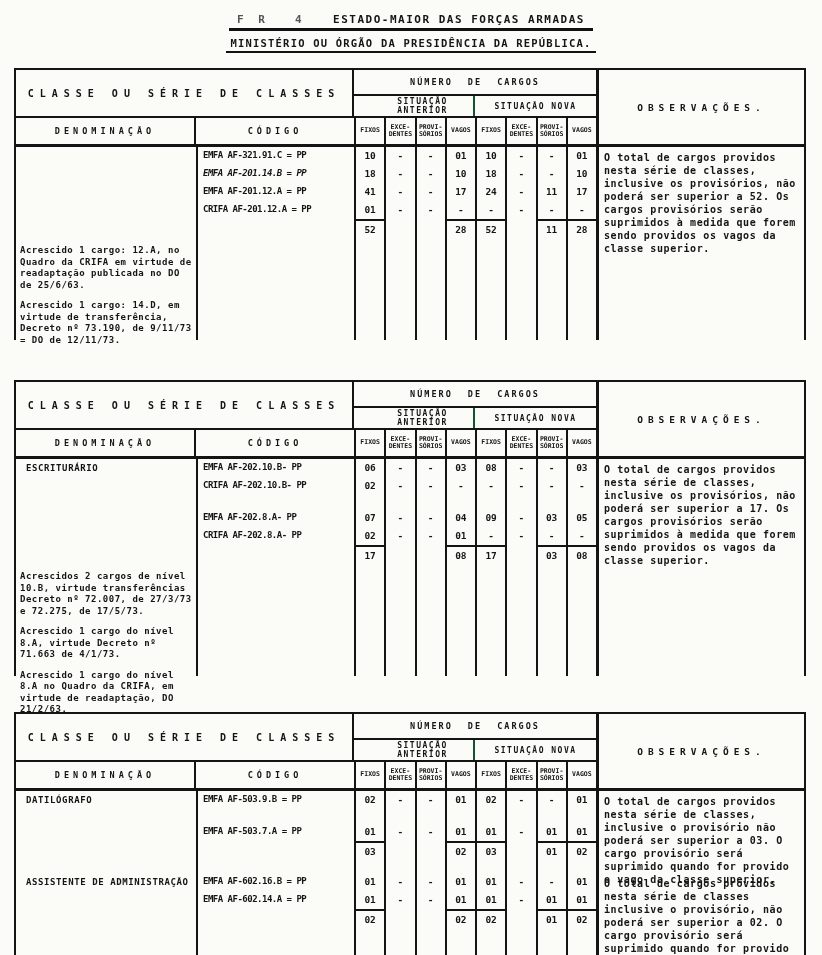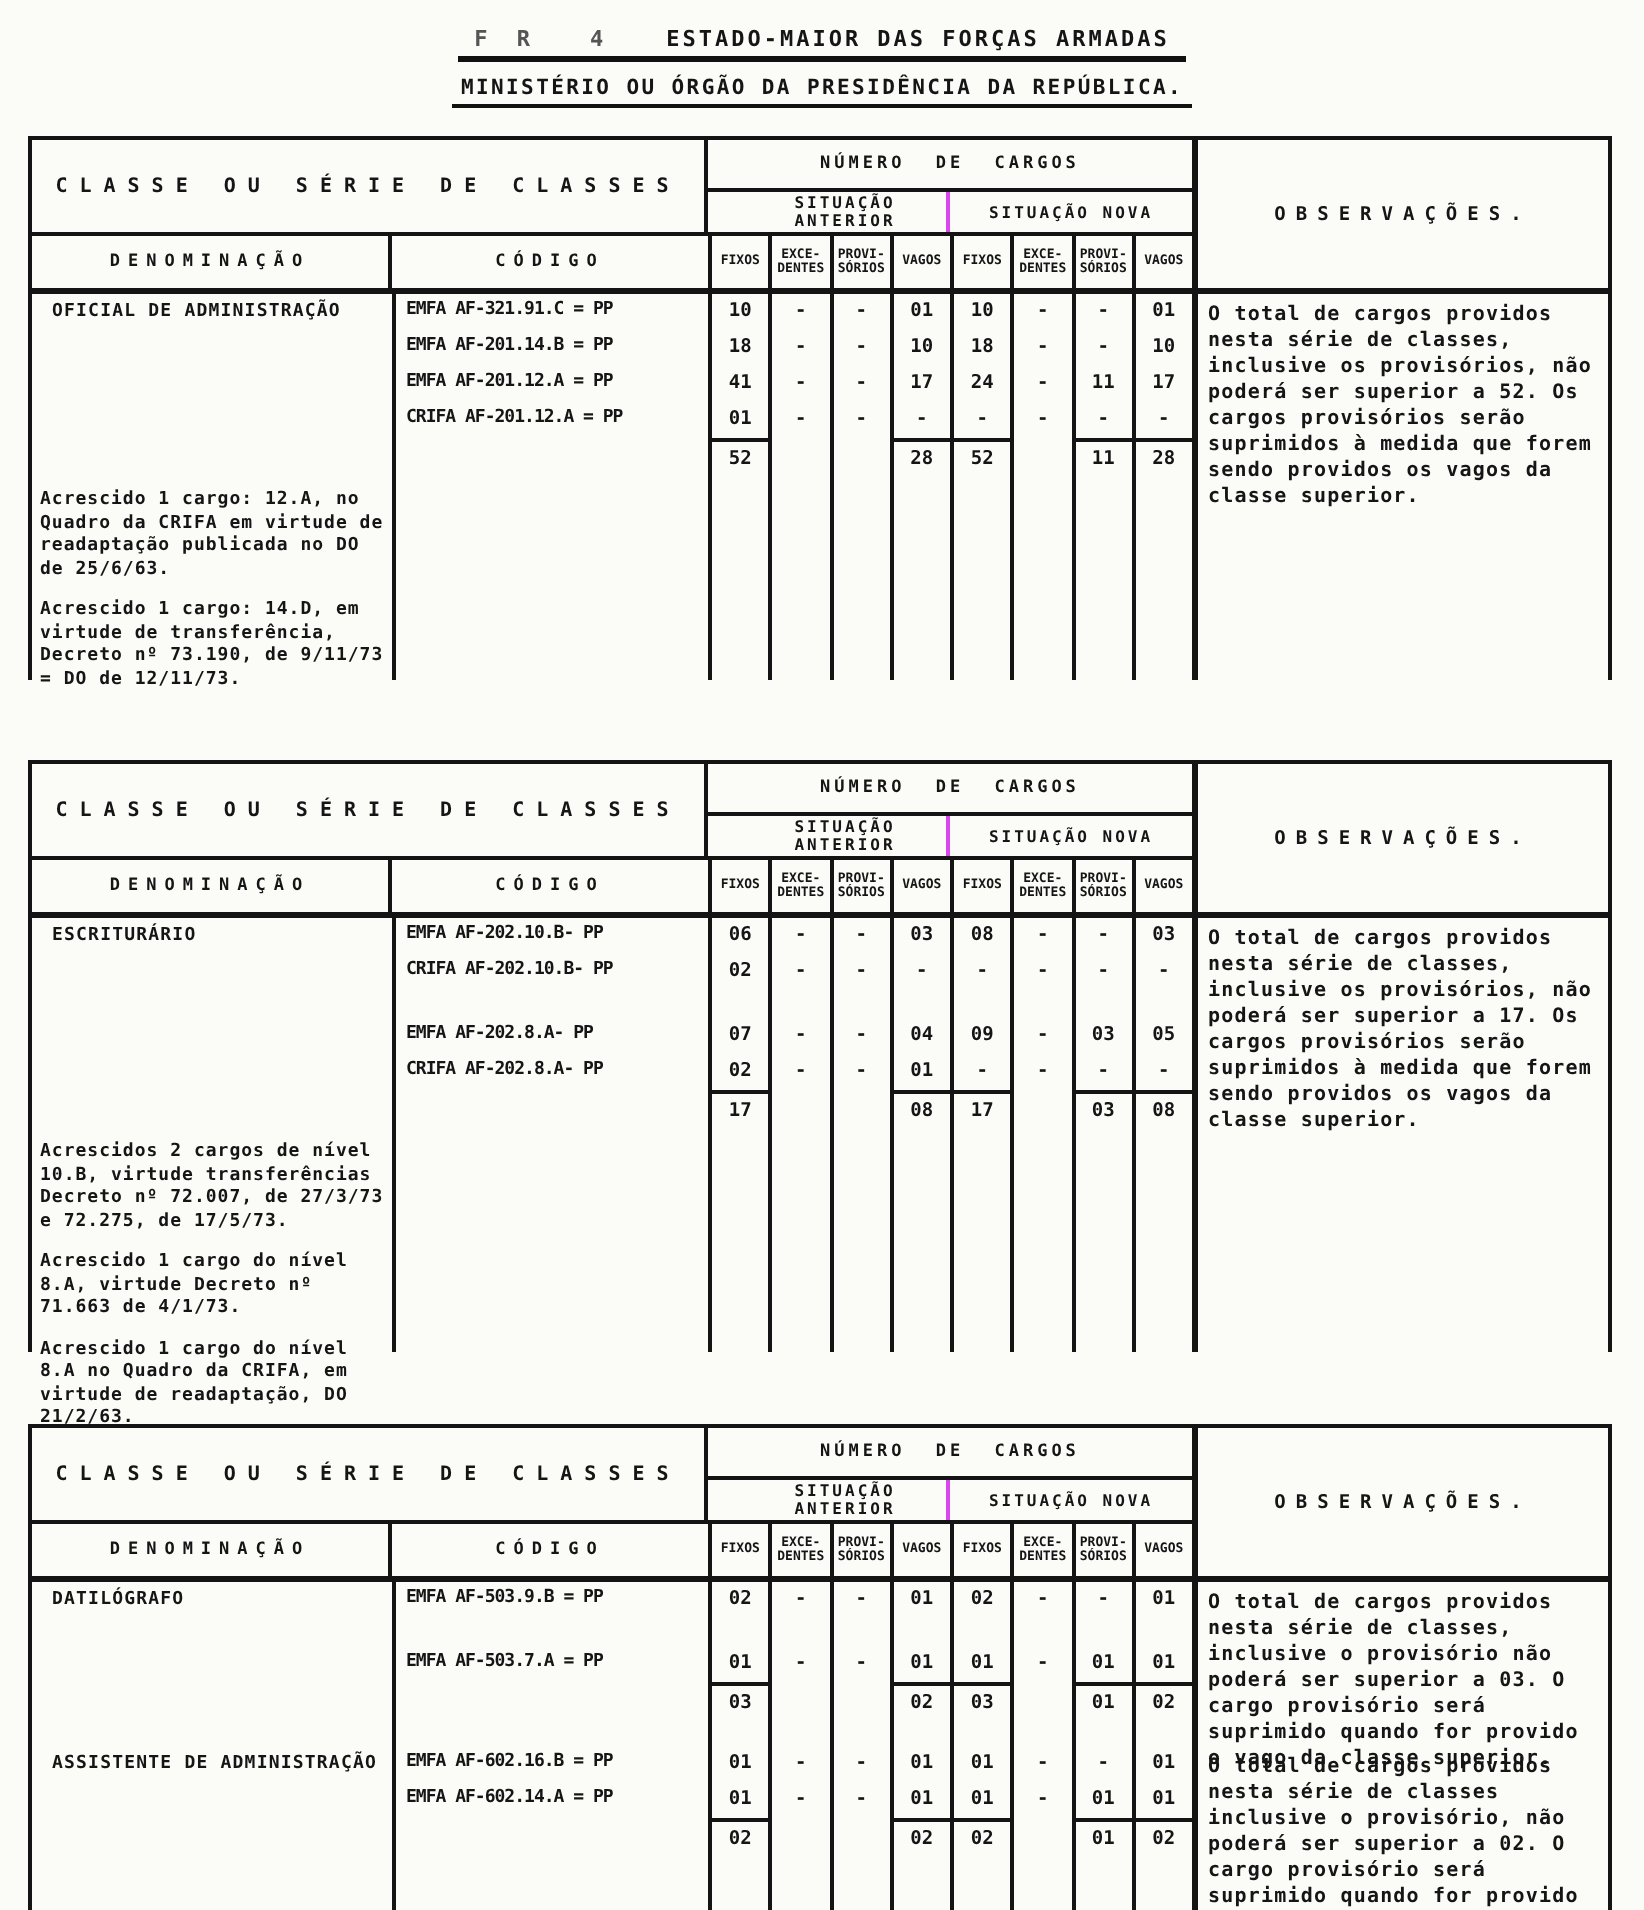--- a/index.html
+++ b/index.html
@@ -25,21 +25,21 @@
   .sec2{top:712px;height:243px;}
 
   .grid{display:grid;grid-template-columns:180px 158px repeat(8,30.25px) 1fr;box-sizing:border-box;}
   .hdr{grid-template-rows:26px 20px 28px;border:2.5px solid #141414;border-bottom:3px solid #141414;flex:0 0 auto;}
   .bd{border-left:2.5px solid #141414;border-right:2.5px solid #141414;flex:1 1 auto;min-height:0;}
 
   .hcell{display:flex;align-items:center;justify-content:center;text-align:center;box-sizing:border-box;overflow:hidden;}
   .classe{font-size:10px;letter-spacing:6px;border-right:2.5px solid #141414;}
   .numero{font-size:8.5px;letter-spacing:2px;word-spacing:8px;border-bottom:2px solid #141414;}
   .sit{font-size:8px;letter-spacing:1.5px;}
-  .sitA{border-right:2px solid #d946ef;margin-left:18px;}
+  .sitA{border-right:2px solid #14532d;margin-left:18px;}
   .obsh{font-size:9.5px;letter-spacing:5px;border-left:3px solid #141414;}
   .lbl{font-size:8.5px;letter-spacing:4px;border-top:2.5px solid #141414;}
   .lblden{border-right:2px solid #141414;}
   .sub{font-size:6.5px;line-height:1.12;letter-spacing:0;white-space:pre-line;
        border-top:2.5px solid #141414;border-left:2px solid #141414;}
   .firstsub{border-left:2.5px solid #141414;}
 
   .c{box-sizing:border-box;overflow:visible;}
   .code{font-size:9px;padding:3px 1px 0 5px;white-space:nowrap;border-left:2px solid #141414;letter-spacing:-0.5px;}
   .num{font-size:9.5px;text-align:center;padding-top:3px;border-left:2px solid #141414;}
@@ -84,21 +84,21 @@
     <div class="grid bd" style="grid-template-rows: 18px 18px 18px 18px 18px minmax(0px, 1fr);">
       <div class="c code" style="grid-area: 1 / 2 / auto / 3;">EMFA AF-321.91.C = PP</div>
       <div class="c num fnum" style="grid-area: 1 / 3 / auto / 4;">10</div>
       <div class="c num" style="grid-area: 1 / 4 / auto / 5;">-</div>
       <div class="c num" style="grid-area: 1 / 5 / auto / 6;">-</div>
       <div class="c num" style="grid-area: 1 / 6 / auto / 7;">01</div>
       <div class="c num" style="grid-area: 1 / 7 / auto / 8;">10</div>
       <div class="c num" style="grid-area: 1 / 8 / auto / 9;">-</div>
       <div class="c num" style="grid-area: 1 / 9 / auto / 10;">-</div>
       <div class="c num" style="grid-area: 1 / 10 / auto / 11;">01</div>
-      <div class="c code" style="grid-area: 2 / 2 / auto / 3;">EMFA AF-201.14.B = PP</div>
+      <div class="c code" style="grid-area: 2 / 2 / auto / 3; font-style: italic;">EMFA AF-201.14.B = PP</div>
       <div class="c num fnum" style="grid-area: 2 / 3 / auto / 4;">18</div>
       <div class="c num" style="grid-area: 2 / 4 / auto / 5;">-</div>
       <div class="c num" style="grid-area: 2 / 5 / auto / 6;">-</div>
       <div class="c num" style="grid-area: 2 / 6 / auto / 7;">10</div>
       <div class="c num" style="grid-area: 2 / 7 / auto / 8;">18</div>
       <div class="c num" style="grid-area: 2 / 8 / auto / 9;">-</div>
       <div class="c num" style="grid-area: 2 / 9 / auto / 10;">-</div>
       <div class="c num" style="grid-area: 2 / 10 / auto / 11;">10</div>
       <div class="c code" style="grid-area: 3 / 2 / auto / 3;">EMFA AF-201.12.A = PP</div>
       <div class="c num fnum" style="grid-area: 3 / 3 / auto / 4;">41</div>
@@ -120,21 +120,20 @@
       <div class="c num" style="grid-area: 4 / 10 / auto / 11;">-</div>
       <div class="c code" style="grid-area: 5 / 2 / auto / 3;"></div>
       <div class="c num fnum topline" style="grid-area: 5 / 3 / auto / 4;">52</div>
       <div class="c num" style="grid-area: 5 / 4 / auto / 5;"></div>
       <div class="c num" style="grid-area: 5 / 5 / auto / 6;"></div>
       <div class="c num topline" style="grid-area: 5 / 6 / auto / 7;">28</div>
       <div class="c num topline" style="grid-area: 5 / 7 / auto / 8;">52</div>
       <div class="c num" style="grid-area: 5 / 8 / auto / 9;"></div>
       <div class="c num topline" style="grid-area: 5 / 9 / auto / 10;">11</div>
       <div class="c num topline" style="grid-area: 5 / 10 / auto / 11;">28</div>
-      <div class="c den" style="grid-area: 1 / 1 / 6 / 2;">OFICIAL DE ADMINISTRAÇÃO</div>
       <div class="c obs" style="grid-area: 1 / 11 / 6 / 12;">O total de cargos providos nesta série de classes, inclusive os provisórios, não poderá ser superior a 52. Os cargos provisórios serão suprimidos à medida que forem sendo providos os vagos da classe superior.</div>
       <div class="c foot" style="grid-area: 6 / 1 / auto / 2;">
         <div class="fp">Acrescido 1 cargo: 12.A, no Quadro da CRIFA em virtude de readaptação publicada no DO de 25/6/63.</div>
         <div class="fp">Acrescido 1 cargo: 14.D, em virtude de transferência, Decreto nº 73.190, de 9/11/73 = DO de 12/11/73.</div>
       </div>
       <div class="c code" style="grid-area: 6 / 2 / auto / 3;"></div>
       <div class="c num fnum" style="grid-area: 6 / 3 / auto / 4;"></div>
       <div class="c num" style="grid-area: 6 / 4 / auto / 5;"></div>
       <div class="c num" style="grid-area: 6 / 5 / auto / 6;"></div>
       <div class="c num" style="grid-area: 6 / 6 / auto / 7;"></div>

